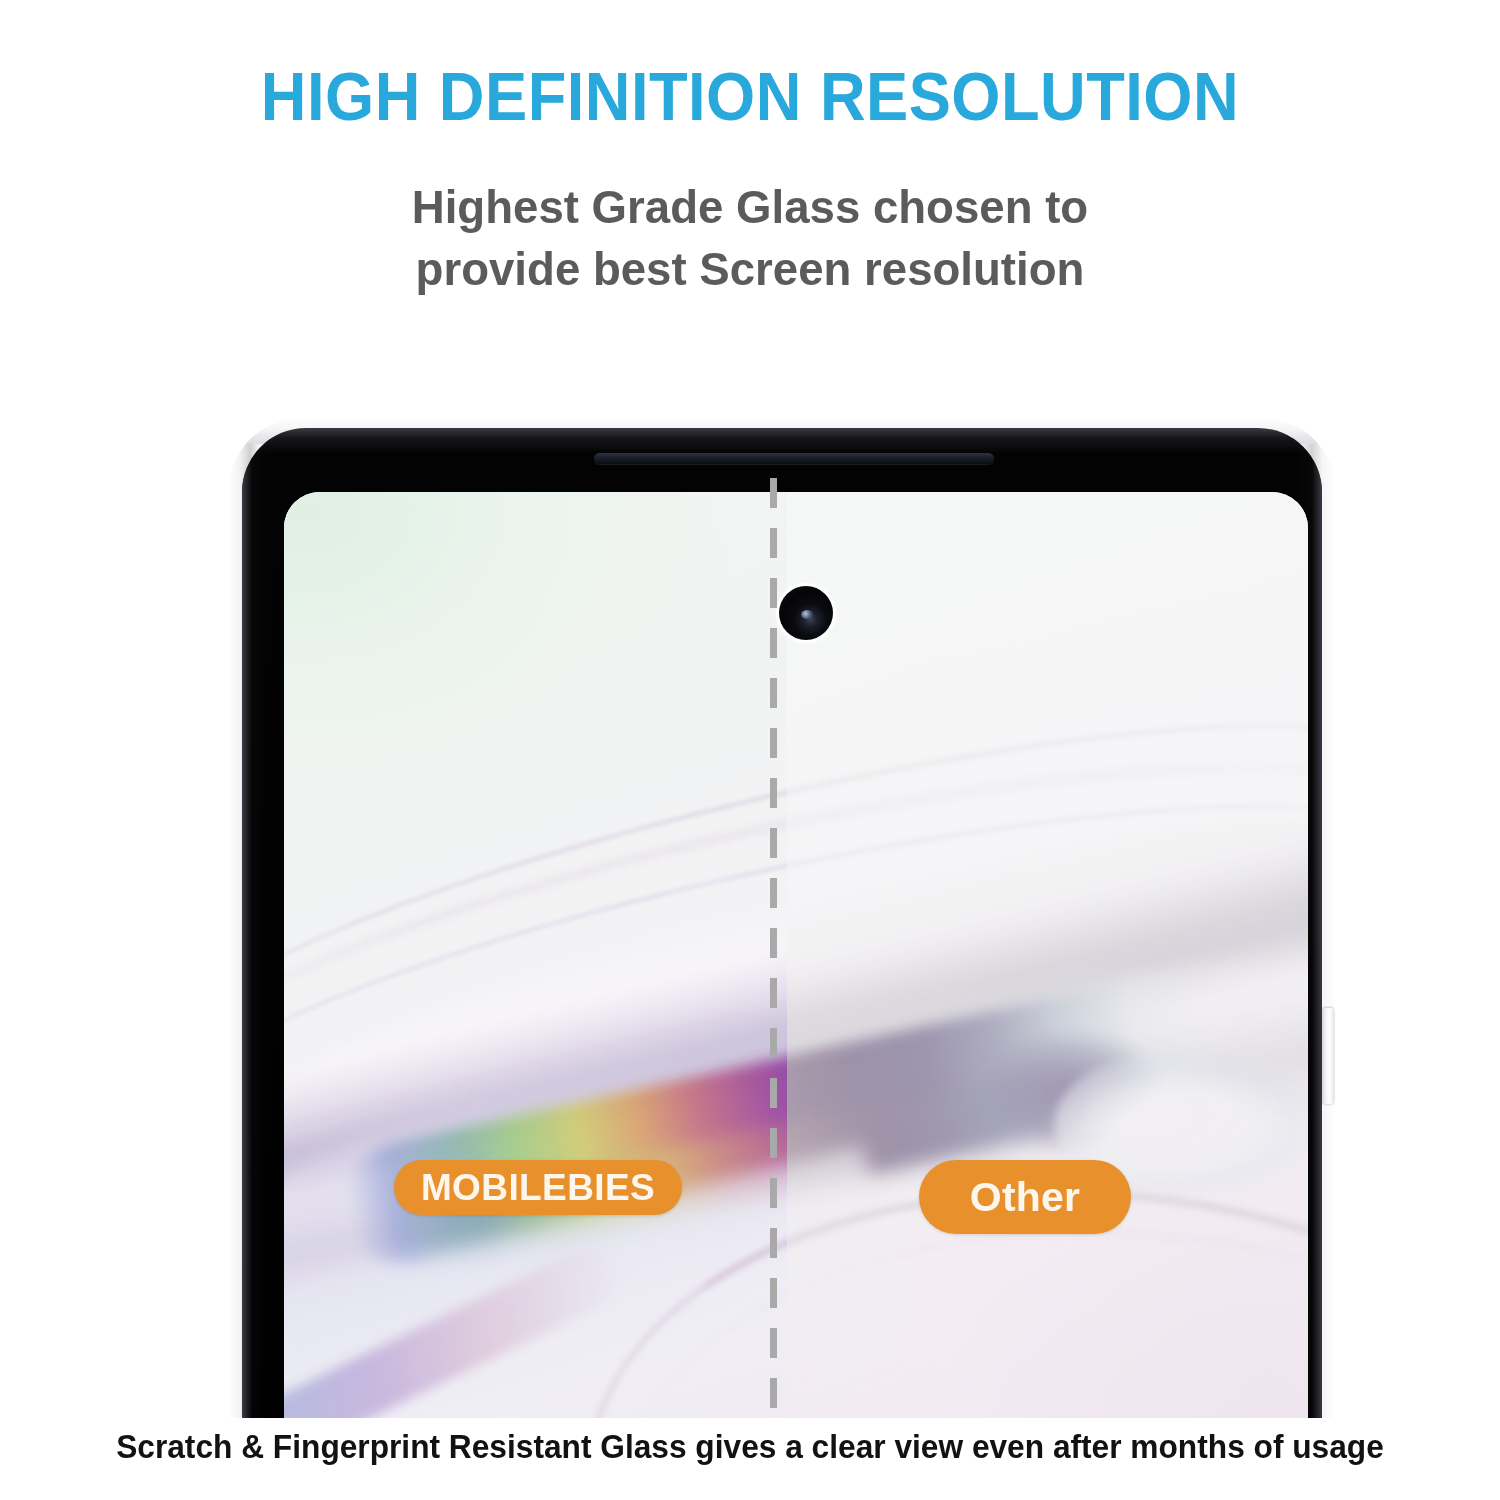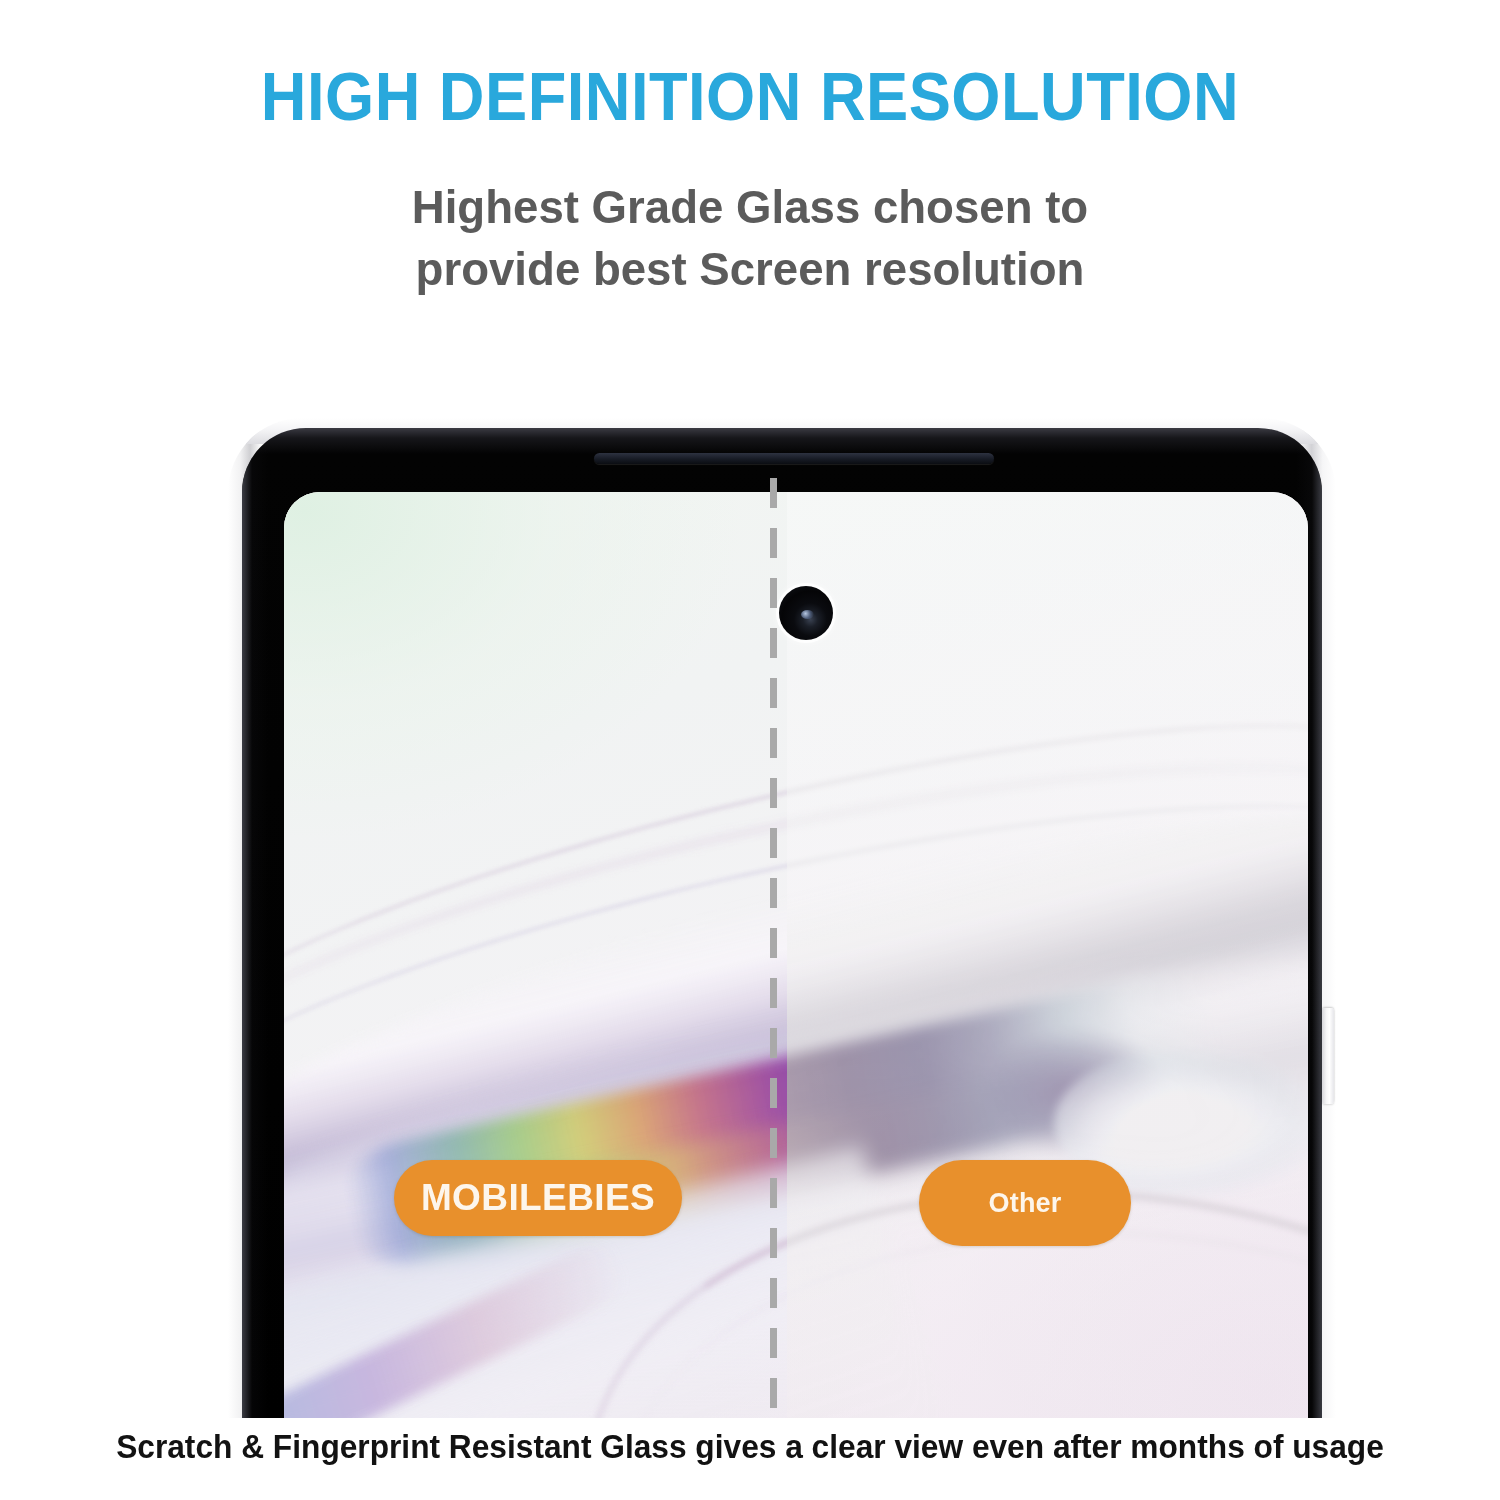--- a/index.html
+++ b/index.html
@@ -426,31 +426,31 @@
     font-family: "Liberation Sans", sans-serif;
     font-weight: bold;
     border-radius: 999px;
     white-space: nowrap;
     box-shadow: 0 1px 3px rgba(90,60,10,0.18);
   }
   #badge-mobilebies {
     left: 394px;
     top: 1160px;
     width: 288px;
-    height: 76px;
+    height: 55px;
     font-size: 37px;
     letter-spacing: 0.4px;
     text-align: center;
   }
   #badge-other {
     left: 919px;
     top: 1160px;
     width: 212px;
-    height: 86px;
-    font-size: 27px;
+    height: 74px;
+    font-size: 41px;
     letter-spacing: 0.2px;
   }
 </style>
 </head>
 <body>
 
 <div id="headline">HIGH DEFINITION RESOLUTION</div>
 
 <div id="subtitle">
   <span class="ln">Highest Grade Glass chosen to</span>

